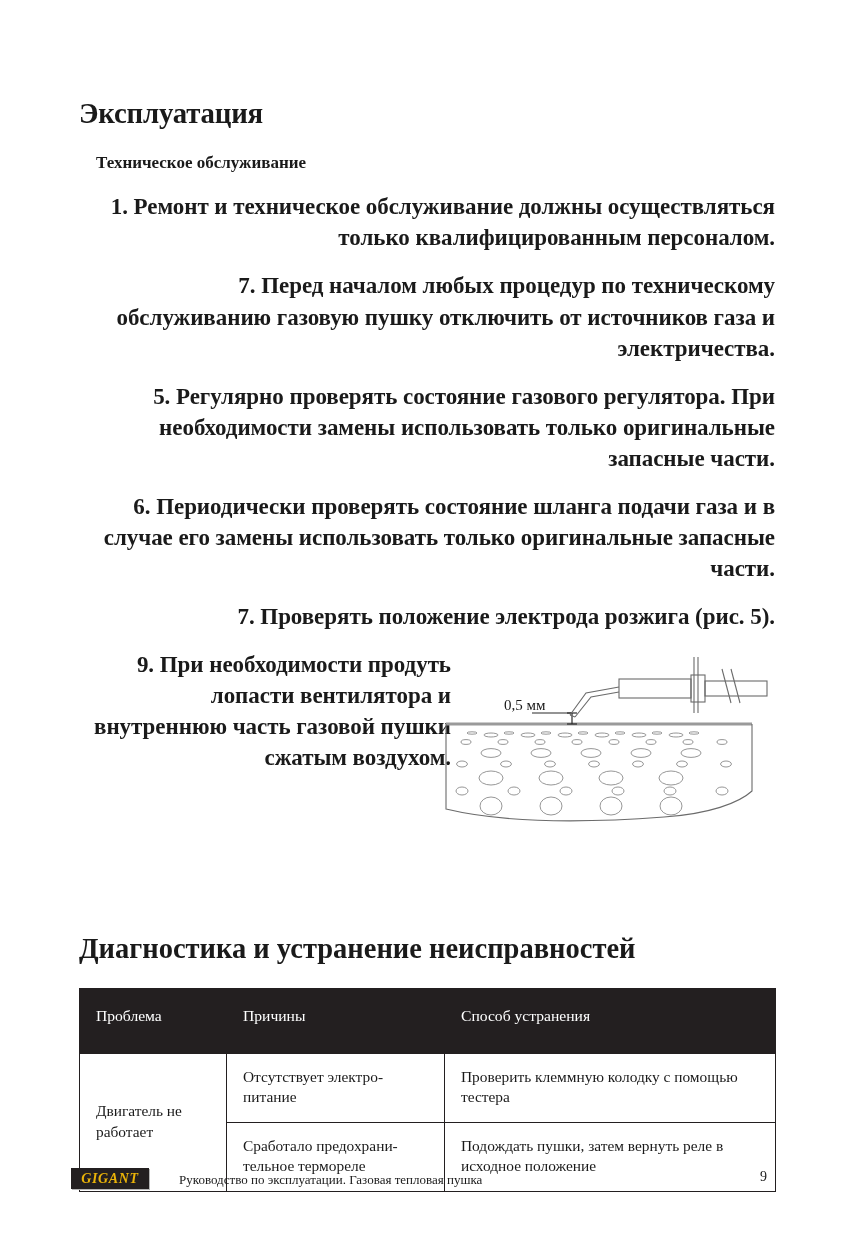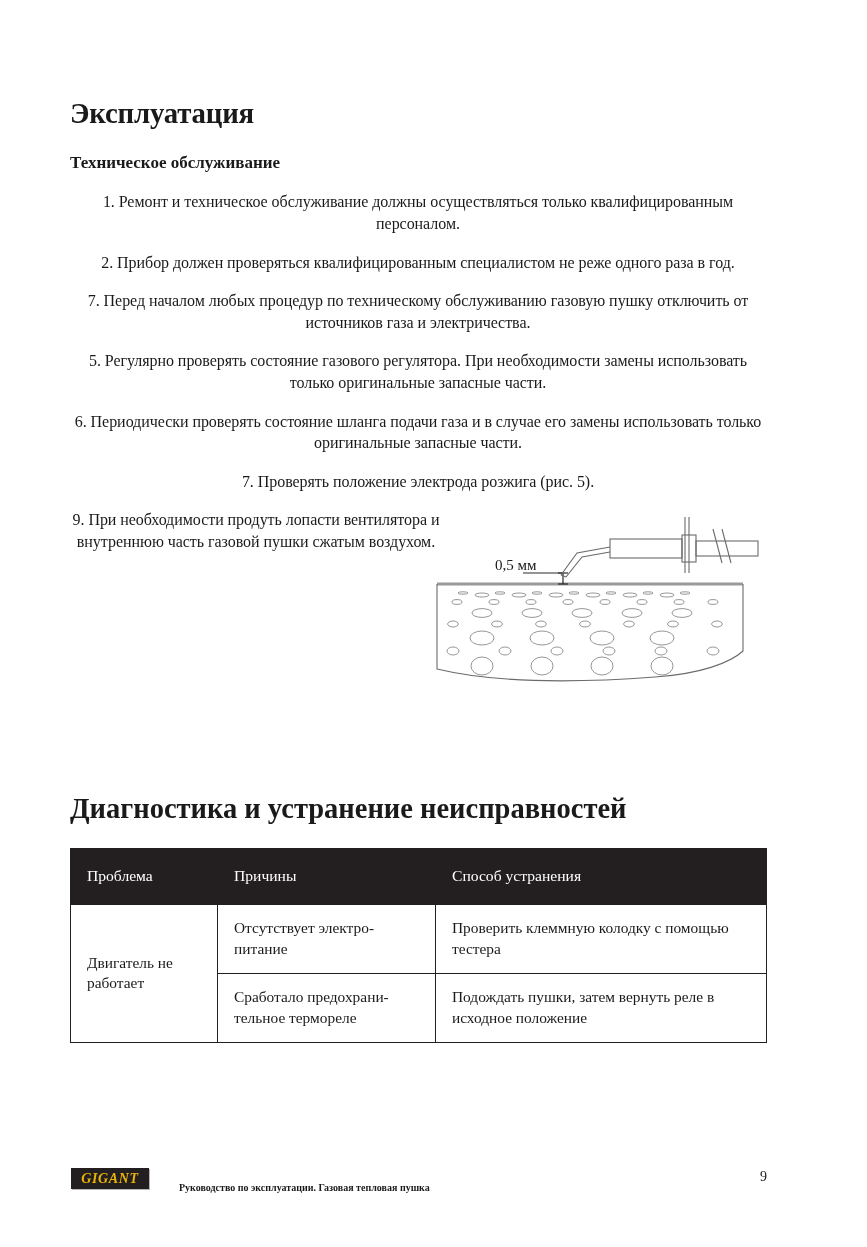--- a/index.html
+++ b/index.html
@@ -17,50 +17,51 @@
   }
 
   .page {
     position: absolute;
     inset: 0;
     padding: 0;
   }
 
   .content {
     position: absolute;
-    left: 70px;
+    left: 79px;
     top: 96px;
     width: 696px;
   }
 
   h1.section-title {
     font-family: "Liberation Serif", "DejaVu Serif", serif;
     font-size: 30px;
     font-weight: bold;
     letter-spacing: -0.2px;
     margin: 0 0 24px 0;
     line-height: 1.1;
     transform: scaleX(0.96);
     transform-origin: left center;
   }
 
   h2.sub-title {
     font-family: "Liberation Serif", "DejaVu Serif", serif;
     font-size: 17px;
     font-weight: bold;
-    margin: 0 0 18px 0;
+    margin: 0 0 18px 17px;
     line-height: 1.2;
   }
 
   p.para {
-    font-size: 16px;
+    font-size: 23px;
     line-height: 1.35;
     margin: 0 0 17px 0;
-    text-align: center;
+    text-align: right;
     letter-spacing: -0.05px;
+    font-weight: bold;
   }
 
   
   .figure-row {
     position: relative;
     min-height: 196px;
   }
   .figure-text {
     width: 372px;
   }
@@ -89,21 +90,21 @@
     border-collapse: collapse;
     width: 696px;
     table-layout: fixed;
     font-size: 15.4px;
   }
   table.trouble th {
     background: #231f20;
     color: #ffffff;
     font-weight: normal;
     text-align: left;
-    padding: 18px 16px 19px 16px;
+    padding: 18px 16px 28px 16px;
     border: 1.6px solid #231f20;
     font-size: 15.6px;
   }
   table.trouble td {
     border: 1.6px solid #231f20;
     padding: 13px 16px 14px 16px;
     vertical-align: middle;
     line-height: 1.33;
   }
   td.cell-problem {
@@ -134,25 +135,24 @@
     font-style: italic;
     font-size: 14px;
     letter-spacing: 0.6px;
     text-align: center;
     line-height: 21px;
     box-shadow: 1px 1px 0 #b5b5b5;
   }
   .footer-title {
     position: absolute;
     left: 108px;
-    top: 16px;
-    font-size: 10px;
+    top: 6px;
+    font-size: 13px;
     color: #1a1a1a;
     white-space: nowrap;
-    font-weight: bold;
   }
   .footer-page {
     position: absolute;
     right: 0;
     top: 3px;
     font-size: 14px;
     color: #1a1a1a;
   }
 </style>
 </head>
@@ -160,21 +160,20 @@
 
 <div class="page">
 
   <div class="content">
 
     <h1 class="section-title">Эксплуатация</h1>
 
     <h2 class="sub-title">Техническое обслуживание</h2>
 
     <p class="para">1. Ремонт и техническое обслуживание должны осуществляться только квалифицированным персоналом.</p>
-    <p class="para">2. Прибор должен проверяться квалифицированным специалистом не реже одного раза в год.</p>
     <p class="para">7. Перед началом любых процедур по техническому обслуживанию газовую пушку отключить от источников газа и электричества.</p>
     <p class="para">5. Регулярно проверять состояние газового регулятора. При необходимости замены использовать только оригинальные запасные части.</p>
     <p class="para">6. Периодически проверять состояние шланга подачи газа и в случае его замены использовать только оригинальные запасные части.</p>
     <p class="para">7. Проверять положение электрода розжига (рис. 5).</p>
 
     <div class="figure-row">
       <div class="figure-text">
         <p class="para">9. При необходимости продуть лопасти вентилятора и внутреннюю часть газовой пушки сжатым воздухом.</p>
       </div>
 

